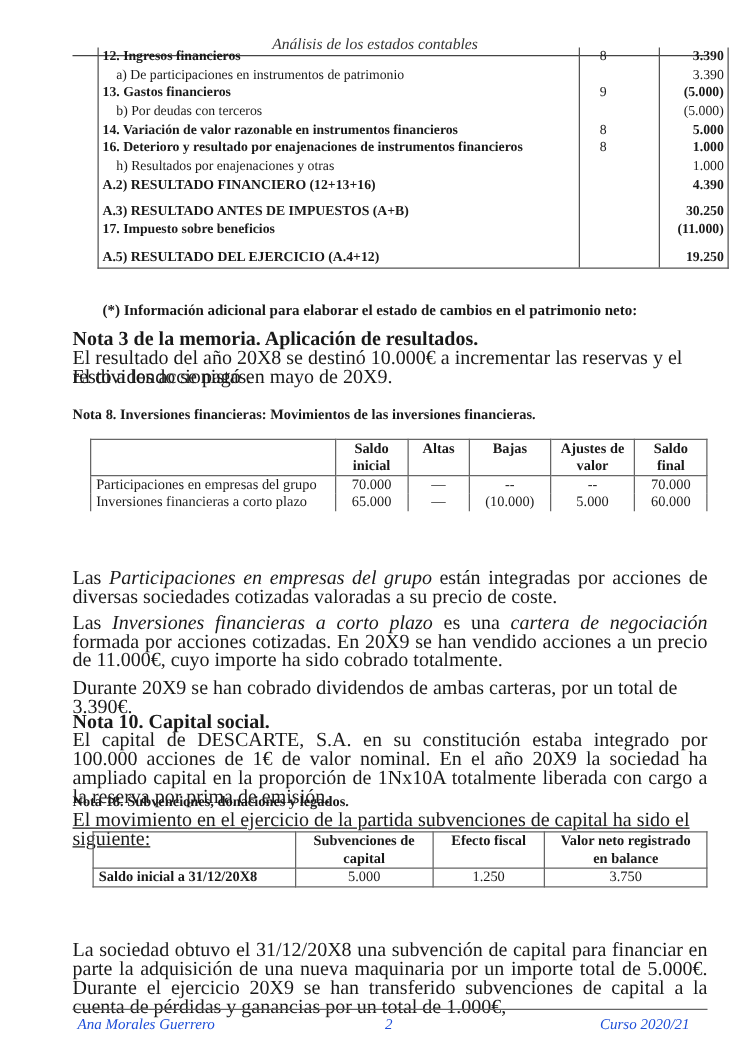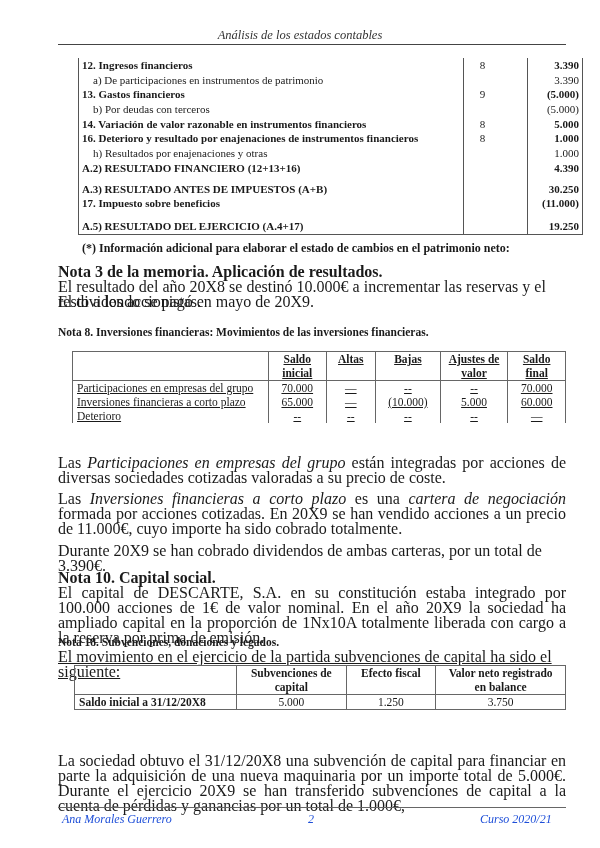--- a/index.html
+++ b/index.html
@@ -3,21 +3,21 @@
 <meta charset="utf-8">
 <style>
   html, body { margin:0; padding:0; background:#ffffff; }
   body { width:600px; height:848px; position:relative; overflow:hidden;
          font-family:"Liberation Serif", "DejaVu Serif", serif; color:#1a1a1a; }
   .abs { position:absolute; }
   .header-title { left:0; width:600px; top:28px; text-align:center; font-style:italic; font-size:12.5px; color:#333; }
   .header-rule { left:58px; width:508px; top:44px; height:0; border-top:1.2px solid #444; }
 
   
-  .pl-table { left:78px; top:58px; width:503px; border-left:1px solid #555; border-right:1px solid #555; border-bottom:1px solid #555; }
+  .pl-table { left:78px; top:38px; width:503px; border-left:1px solid #555; border-right:1px solid #555; border-bottom:1px solid #555; }
   .pl-row { position:relative; height:14.7px; font-size:11px; line-height:14.7px; }
   .pl-row.gap { margin-top:6px; }
   .pl-row.last { margin-top:8px; }
   .pl-label { position:absolute; left:3px; white-space:nowrap; }
   .pl-label.indent { left:14px; }
   .pl-note { position:absolute; left:391px; width:25px; text-align:center; }
   .pl-value { position:absolute; right:3px; text-align:right; }
   .pl-vline1 { position:absolute; left:384px; top:0; bottom:0; border-left:1px solid #555; }
   .pl-vline2 { position:absolute; left:448px; top:0; bottom:0; border-left:1px solid #555; }
   .b { font-weight:bold; }
@@ -84,34 +84,34 @@
   </div>
   <div class="pl-row gap">
     <span class="pl-label b">A.3) RESULTADO ANTES DE IMPUESTOS (A+B)</span>
     <span class="pl-value b">30.250</span>
   </div>
   <div class="pl-row">
     <span class="pl-label b">17. Impuesto sobre beneficios</span>
     <span class="pl-value b">(11.000)</span>
   </div>
   <div class="pl-row last">
-    <span class="pl-label b">A.5) RESULTADO DEL EJERCICIO (A.4+17)</span>
+    <span class="pl-label b">A.5) RESULTADO DEL EJERCICIO (A.4+12)</span>
     <span class="pl-value b">19.250</span>
   </div>
 </div>
 
 <div class="abs text b" style="left:82px; top:241px; width:500px; font-size:12px;">(*) Información adicional para elaborar el estado de cambios en el patrimonio neto:</div>
 
 <div class="abs text b" style="left:58px; top:264px;">Nota 3 de la memoria. Aplicación de resultados.</div>
 <div class="abs text" style="left:58px; top:279px; width:520px;">El resultado del año 20X8 se destinó 10.000€ a incrementar las reservas y el resto a los accionistas.</div>
 <div class="abs text" style="left:58px; top:294px; width:520px;">El dividendo se pagó en mayo de 20X9.</div>
 
 <div class="abs text b" style="left:58px; top:325px; font-size:11.5px;">Nota 8. Inversiones financieras: Movimientos de las inversiones financieras.</div>
 
-<table class="abs grid inv" style="left:72px; top:351px; width:494px;text-decoration:underline;">
+<table class="abs grid inv" style="left:72px; top:351px; width:494px;">
   <tbody>
       <tr class="head">
     <td style="width:185px;"></td>
     <td class="num b" style="width:48px;"><span>Saldo</span><br><span>inicial</span></td>
     <td class="num b" style="width:40px; vertical-align:top;">Altas</td>
     <td class="num b" style="width:55px; vertical-align:top;">Bajas</td>
     <td class="num b" style="width:58px;"><span>Ajustes de</span><br><span>valor</span></td>
     <td class="num b" style="width:48px;"><span>Saldo</span><br><span>final</span></td>
   </tr>
   <tr>
@@ -122,28 +122,20 @@
     <td class="num">--</td>
     <td class="num">70.000</td>
   </tr>
   <tr>
     <td>Inversiones financieras a corto plazo</td>
     <td class="num">65.000</td>
     <td class="num">—</td>
     <td class="num">(10.000)</td>
     <td class="num">5.000</td>
     <td class="num">60.000</td>
-  </tr>
-  <tr>
-    <td>Deterioro</td>
-    <td class="num">--</td>
-    <td class="num">--</td>
-    <td class="num">--</td>
-    <td class="num">--</td>
-    <td class="num">—</td>
   </tr>
 </tbody>
   </table>
 
 <div class="abs text just" style="left:58px; top:455px; width:508px;">
   <span>Las </span><i>Participaciones en empresas del grupo</i><span> están integradas por acciones de diversas sociedades cotizadas valoradas a su precio de coste.</span>
 </div>
 <div class="abs text just" style="left:58px; top:491px; width:508px;">
   <span>Las </span><i>Inversiones financieras a corto plazo</i><span> es una </span><i>cartera de negociación</i><span> formada por acciones cotizadas. En 20X9 se han vendido acciones a un precio de 11.000€, cuyo importe ha sido cobrado totalmente.</span>
 </div>

